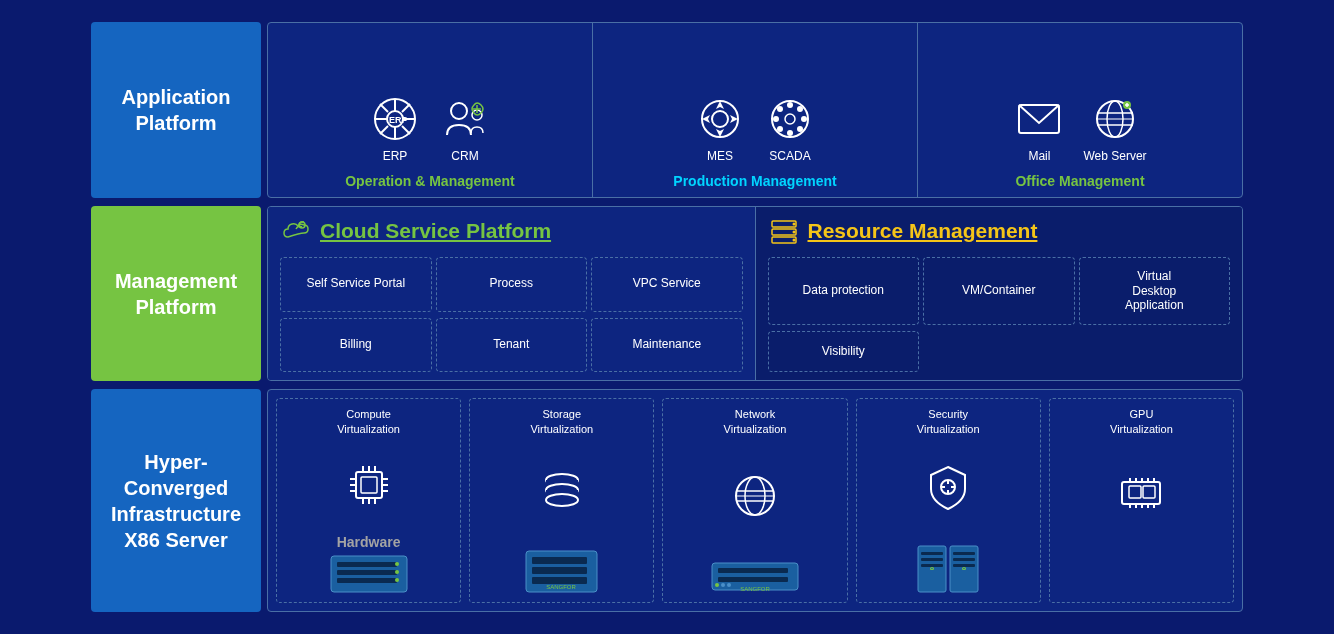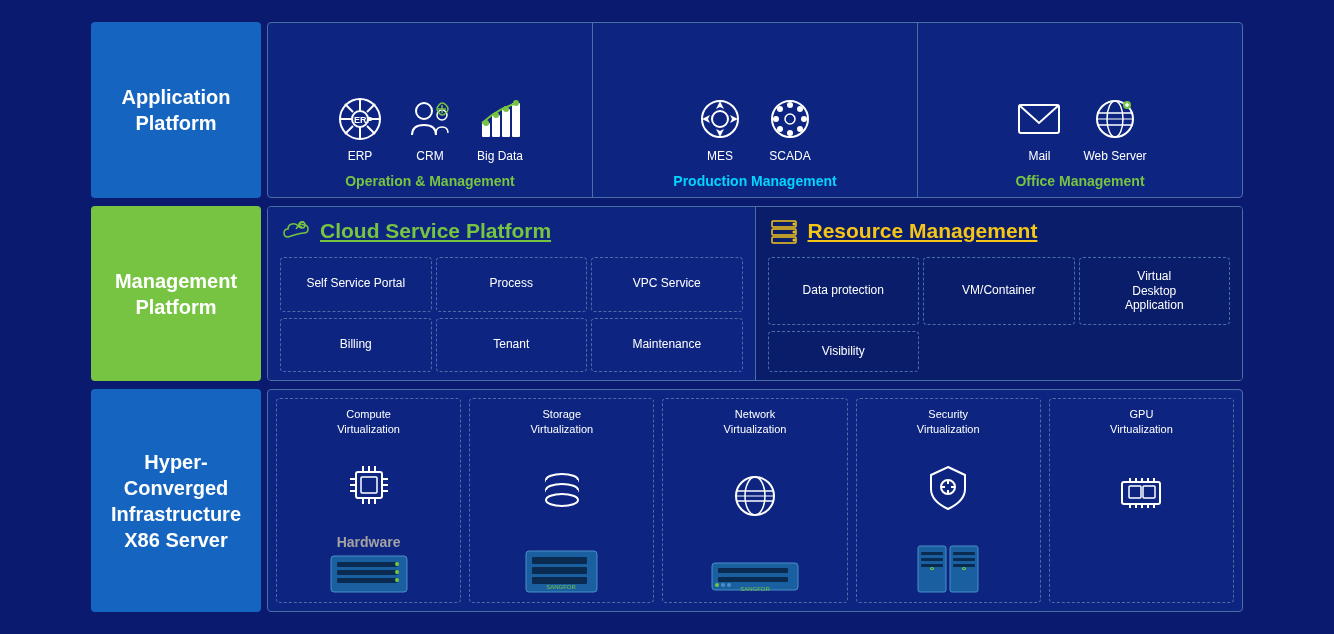--- a/index.html
+++ b/index.html
@@ -240,36 +240,20 @@
                   <path d="M6 40 Q6 30 18 30 Q30 30 30 40" stroke="white" stroke-width="2" fill="none"></path>
                   <circle cx="36" cy="20" r="5" stroke="white" stroke-width="1.5" fill="none"></circle>
                   <path d="M30 38 Q30 32 36 32 Q42 32 42 38" stroke="white" stroke-width="1.5" fill="none"></path>
                   <path d="M33 10 Q36 6 40 10 Q44 14 40 18 Q36 22 33 18 Q29 14 33 10" fill="none" stroke="#76c442" stroke-width="1.5"></path>
                   <line x1="36" y1="10" x2="36" y2="18" stroke="#76c442" stroke-width="1.5"></line>
                   <line x1="32" y1="14" x2="40" y2="14" stroke="#76c442" stroke-width="1.5"></line>
                 </svg>
               </div>
               <span class="icon-label">CRM</span>
             </div>
-            <div class="app-icon-item">
-              <div class="icon-img">
-                <svg width="48" height="48" viewBox="0 0 48 48" fill="none">
-                  <rect x="6" y="28" width="8" height="14" fill="white" rx="1"></rect>
-                  <rect x="16" y="20" width="8" height="22" fill="white" rx="1"></rect>
-                  <rect x="26" y="14" width="8" height="28" fill="white" rx="1"></rect>
-                  <rect x="36" y="8" width="8" height="34" fill="white" rx="1"></rect>
-                  <polyline points="6,28 16,20 26,14 40,8" stroke="#76c442" stroke-width="2" fill="none"></polyline>
-                  <circle cx="10" cy="28" r="3" fill="#76c442"></circle>
-                  <circle cx="20" cy="20" r="3" fill="#76c442"></circle>
-                  <circle cx="30" cy="14" r="3" fill="#76c442"></circle>
-                  <circle cx="40" cy="8" r="3" fill="#76c442"></circle>
-                </svg>
-              </div>
-              <span class="icon-label">Big Data</span>
-            </div>
           </div>
           <div class="section-title">Operation &amp; Management</div>
         </div>
 
         <div class="app-section">
           <div class="icons-row">
             <div class="app-icon-item">
               <div class="icon-img">
                 <svg width="48" height="48" viewBox="0 0 48 48" fill="none">
                   <circle cx="24" cy="24" r="18" stroke="white" stroke-width="2" fill="none"></circle>

